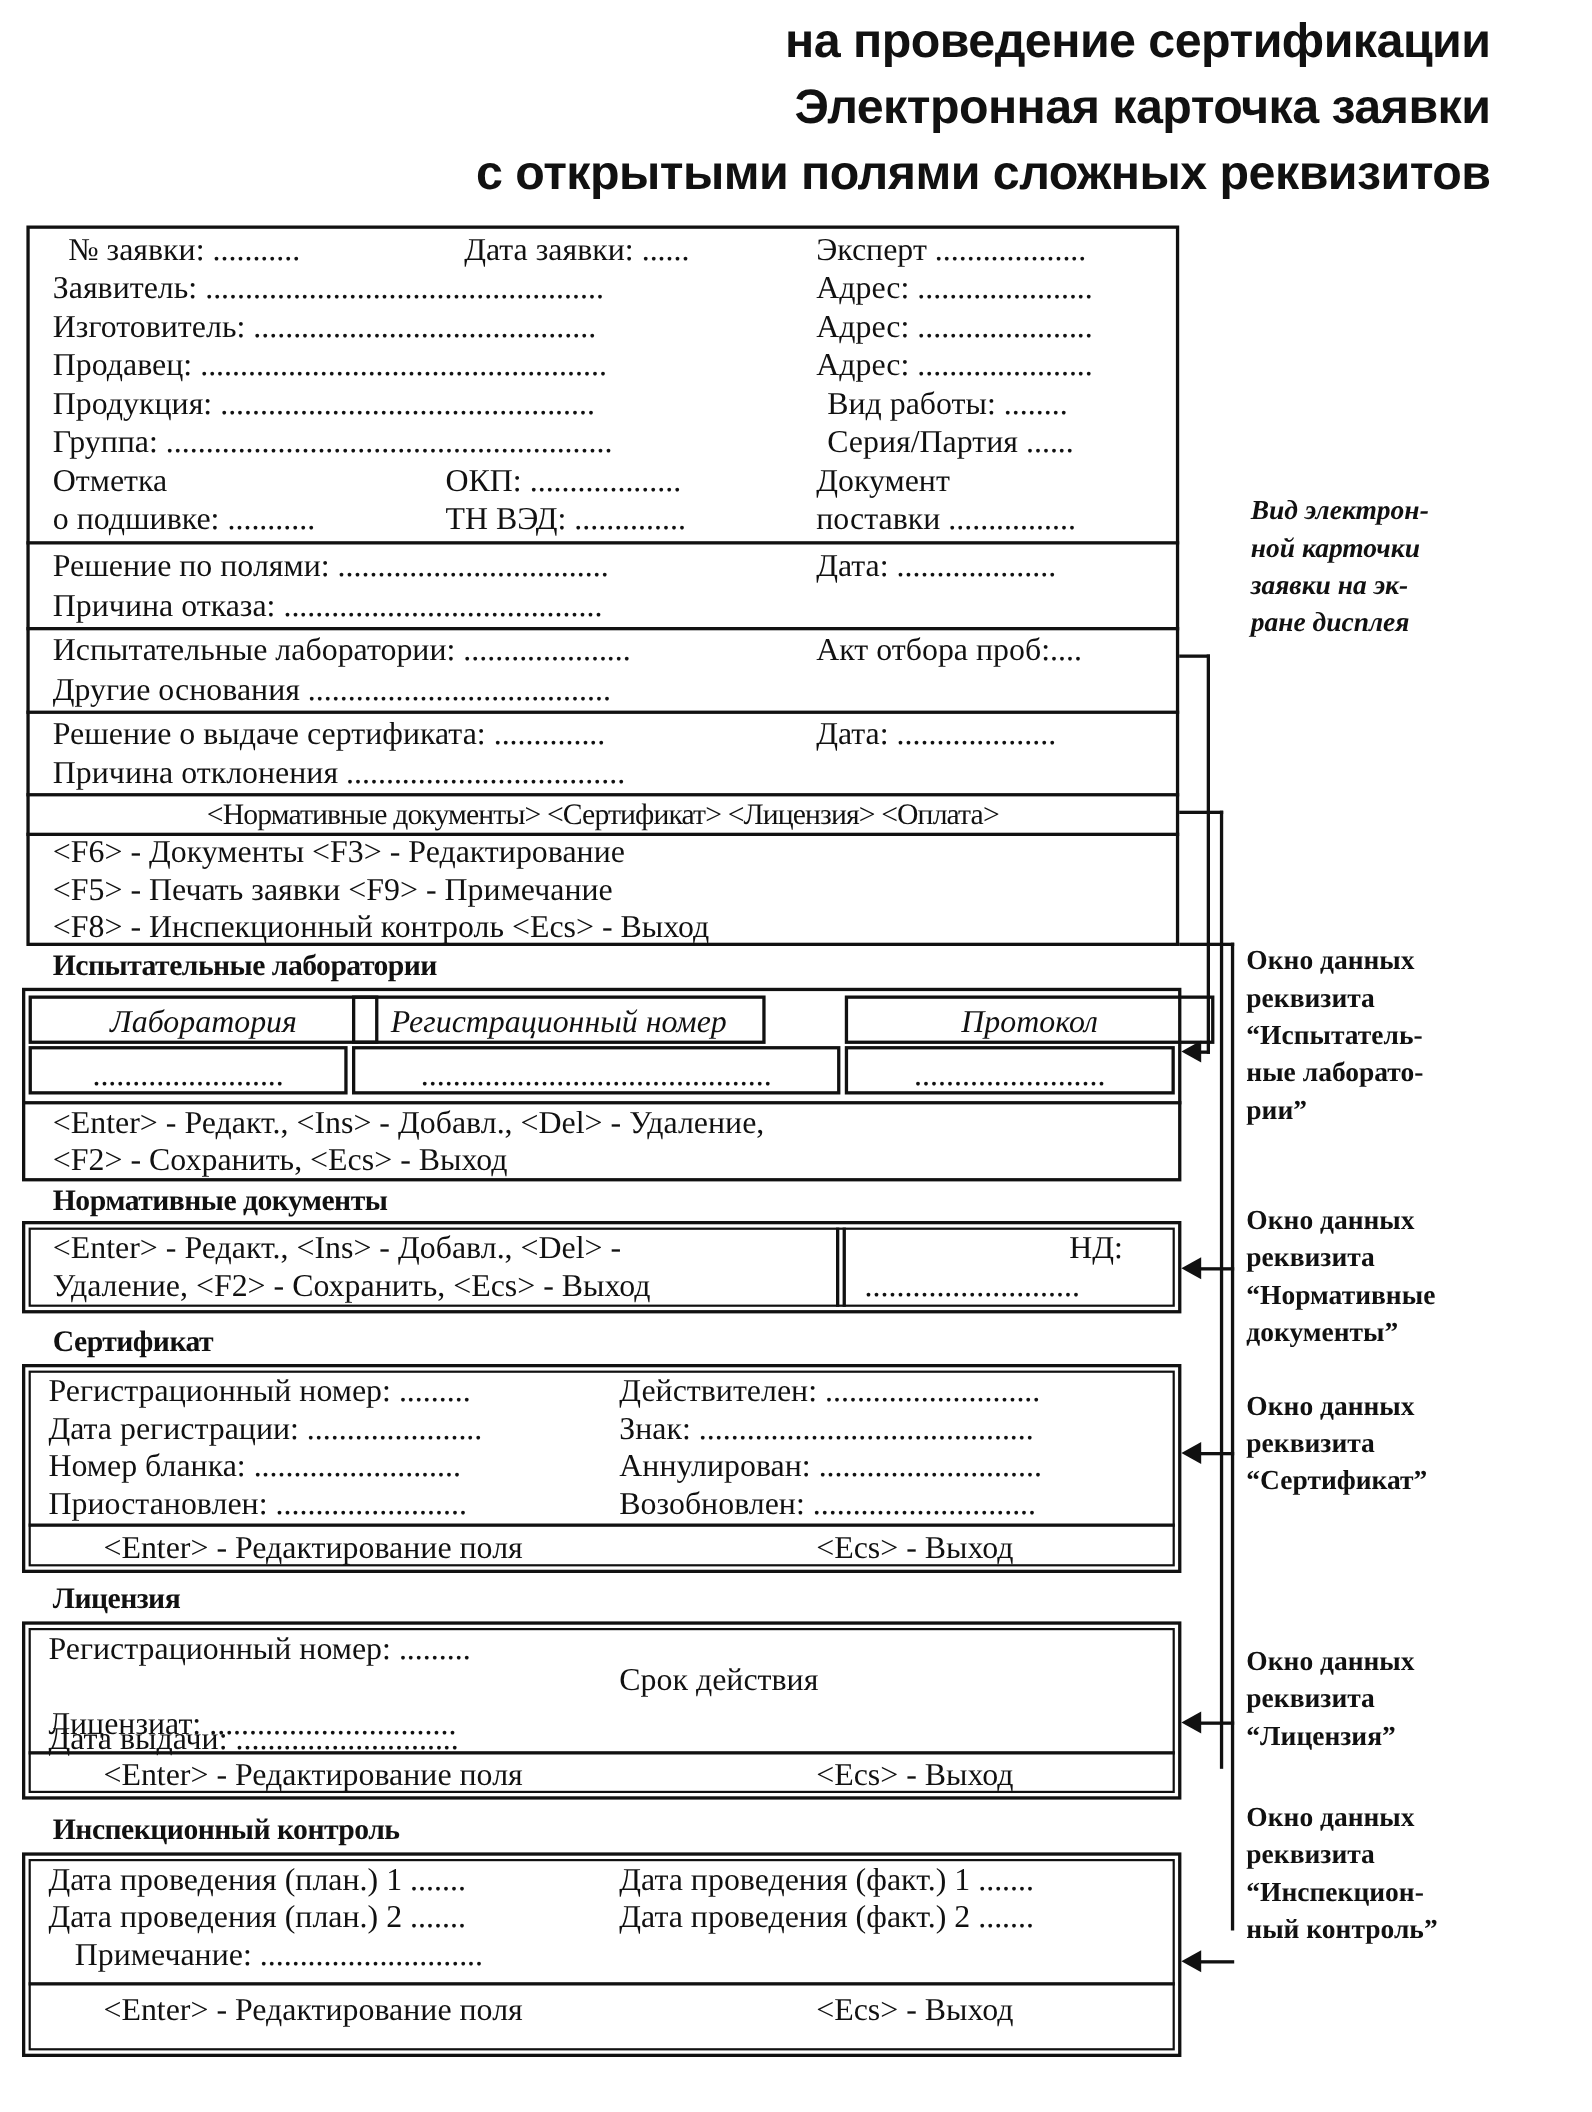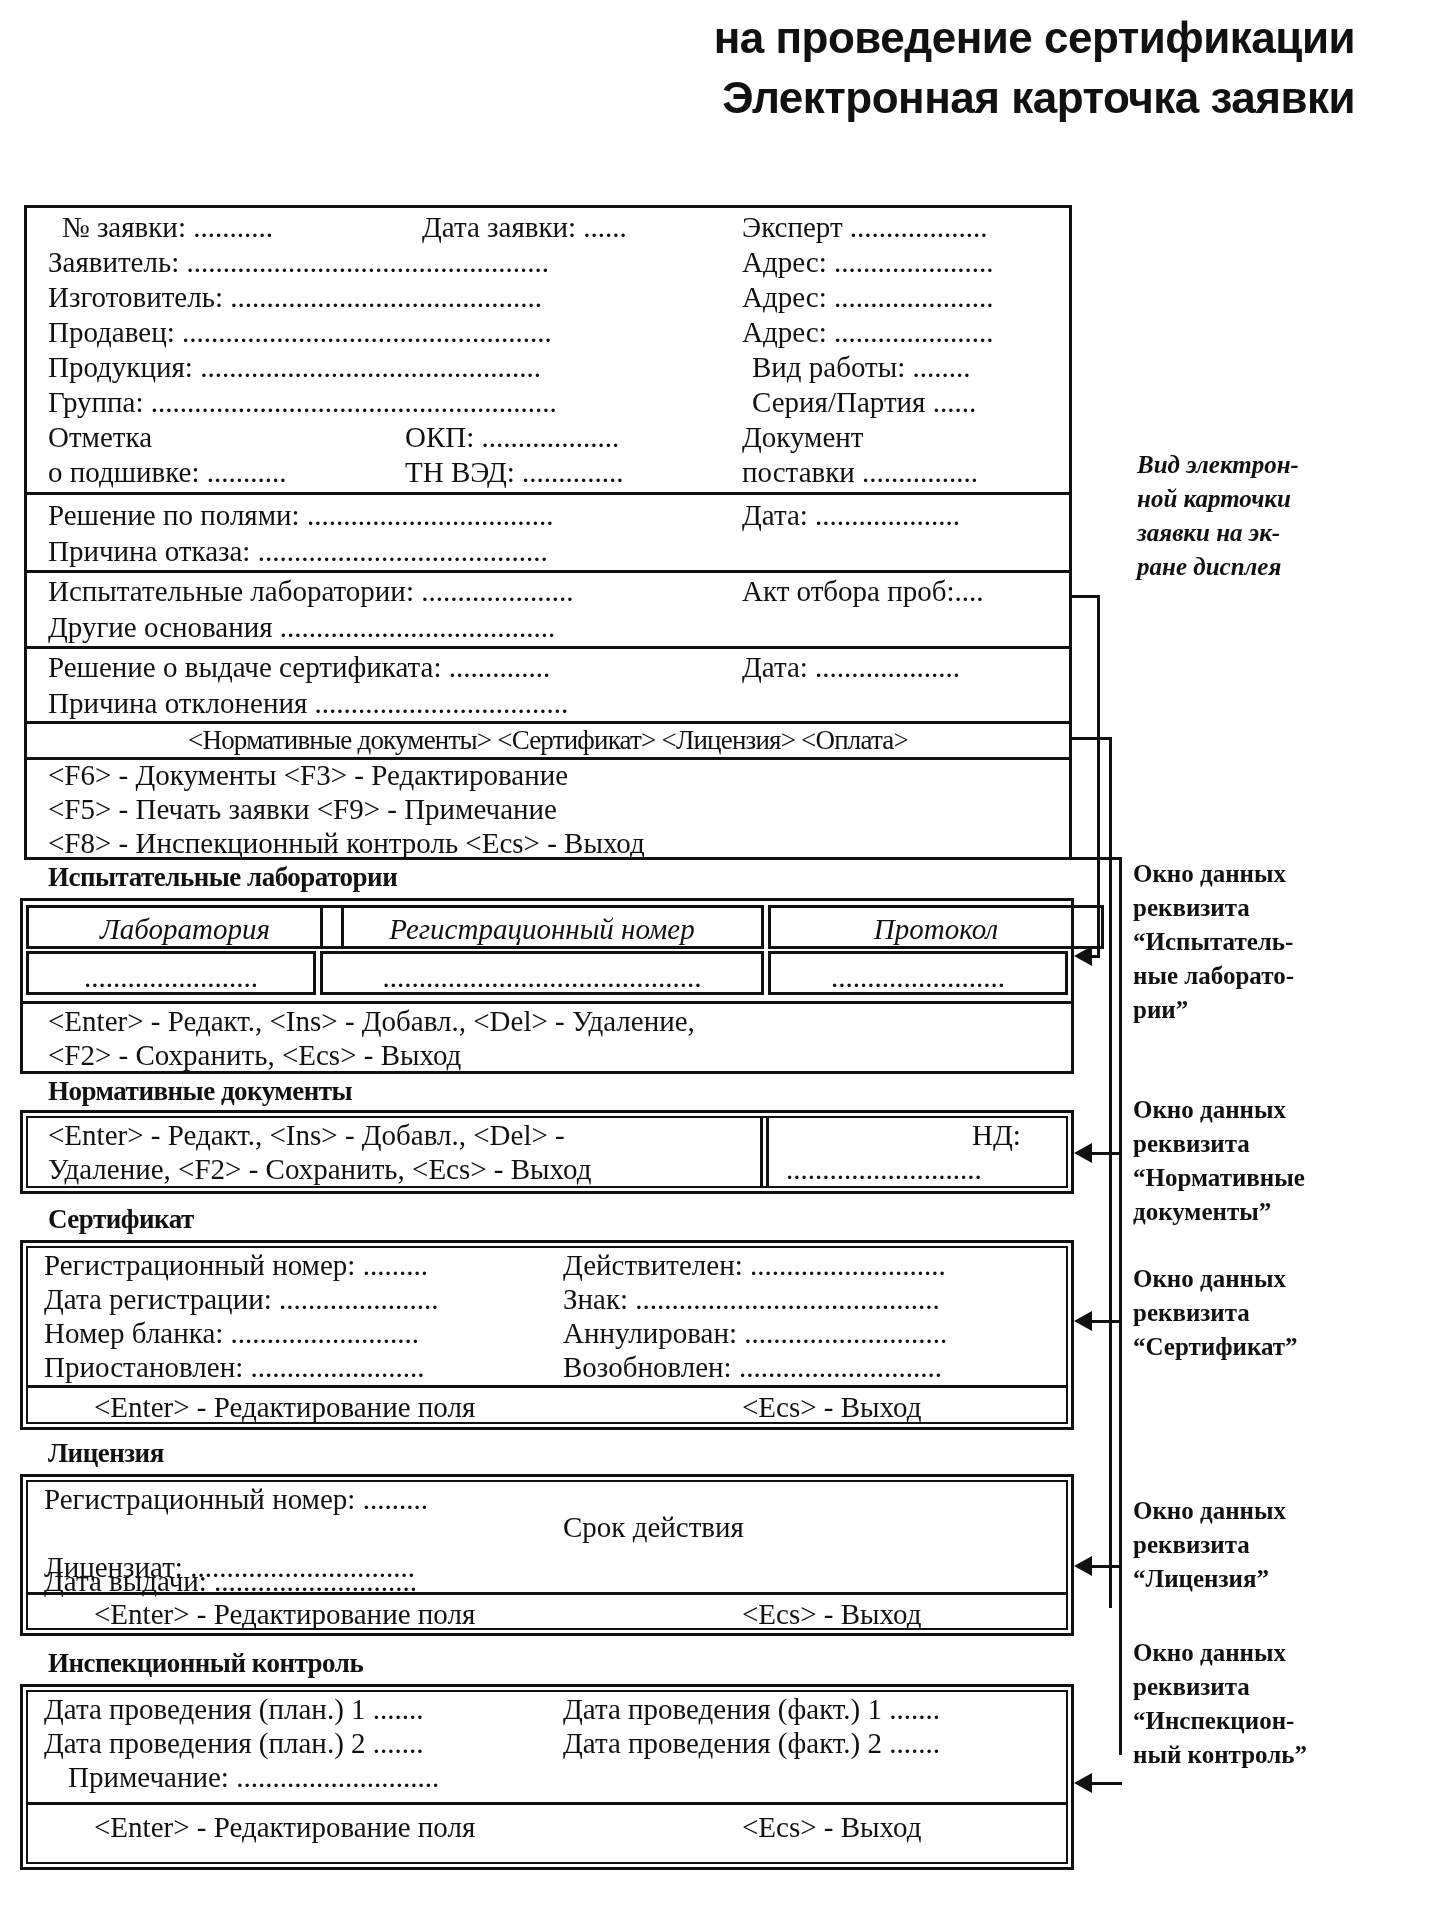--- a/index.html
+++ b/index.html
@@ -20,20 +20,21 @@
   .arrow{position:absolute;width:0;height:0;border-top:10px solid transparent;border-bottom:10px solid transparent;border-right:18px solid #111;}
   .cell{position:absolute;border:3px solid #111;box-sizing:border-box;text-align:center;font-size:29px;line-height:34px;font-style:italic;}
   .cell.rom{font-style:normal;}
 </style>
 </head>
 <body>
 
 <div class="title">
   <div>на проведение сертификации</div>
   <div>Электронная карточка заявки</div>
+  <div>с открытыми полями сложных реквизитов</div>
 </div>
 
 <div class="box" style="left:24px;top:205px;width:1048px;height:655px;"></div>
 
 <div>
   <span class="t" style="left:62px;top:210px;">№ заявки: ...........</span>
   <span class="t" style="left:422px;top:210px;">Дата заявки: ......</span>
   <span class="t" style="left:742px;top:210px;">Эксперт ...................</span>
 
   <span class="t" style="left:48px;top:245px;">Заявитель: ..................................................</span>
@@ -84,21 +85,21 @@
 </div>
 <div class="hl" style="left:24px;top:757px;width:1048px;"></div>
 
 <span class="t" style="left:48px;top:758px;">&lt;F6&gt; - Документы &lt;F3&gt; - Редактирование</span>
 <span class="t" style="left:48px;top:792px;">&lt;F5&gt; - Печать заявки &lt;F9&gt; - Примечание</span>
 <span class="t" style="left:48px;top:826px;">&lt;F8&gt; - Инспекционный контроль &lt;Ecs&gt; - Выход</span>
 
 <span class="sec" style="left:48px;top:862px;">Испытательные лаборатории</span>
 <div class="box" style="left:20px;top:898px;width:1054px;height:176px;"></div>
 <div class="cell" style="left:26px;top:905px;width:318px;height:44px;padding-top:4px;">Лаборатория</div>
-<div class="cell" style="left:320px;top:905px;width:444px;height:44px;padding-top:4px;">Регистрационный номер</div>
+<div class="cell" style="left:320px;top:905px;width:376px;height:44px;padding-top:4px;">Регистрационный номер</div>
 <div class="cell" style="left:768px;top:905px;width:336px;height:44px;padding-top:4px;">Протокол</div>
 <div class="cell rom" style="left:26px;top:951px;width:290px;height:44px;padding-top:6px;">........................</div>
 <div class="cell rom" style="left:320px;top:951px;width:444px;height:44px;padding-top:6px;">............................................</div>
 <div class="cell rom" style="left:768px;top:951px;width:300px;height:44px;padding-top:6px;">........................</div>
 <div class="hl" style="left:20px;top:1001px;width:1054px;"></div>
 <span class="t" style="left:48px;top:1004px;">&lt;Enter&gt; - Редакт., &lt;Ins&gt; - Добавл., &lt;Del&gt; - Удаление,</span>
 <span class="t" style="left:48px;top:1038px;">&lt;F2&gt; - Сохранить, &lt;Ecs&gt; - Выход</span>
 
 <span class="sec" style="left:48px;top:1076px;">Нормативные документы</span>
 <div class="dbl" style="left:20px;top:1110px;width:1054px;height:84px;">

